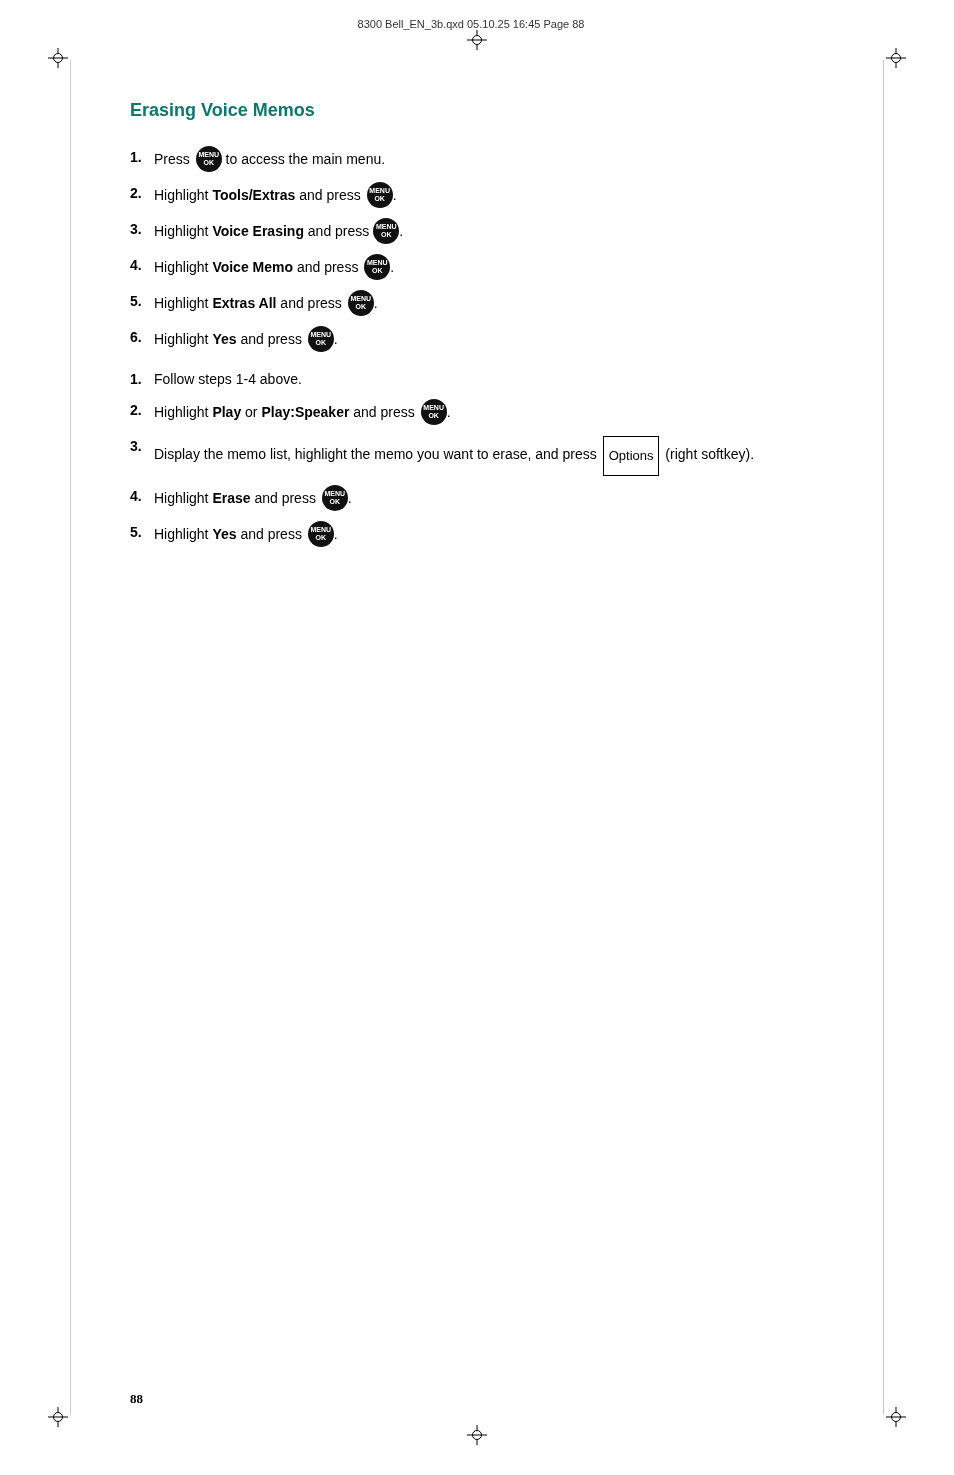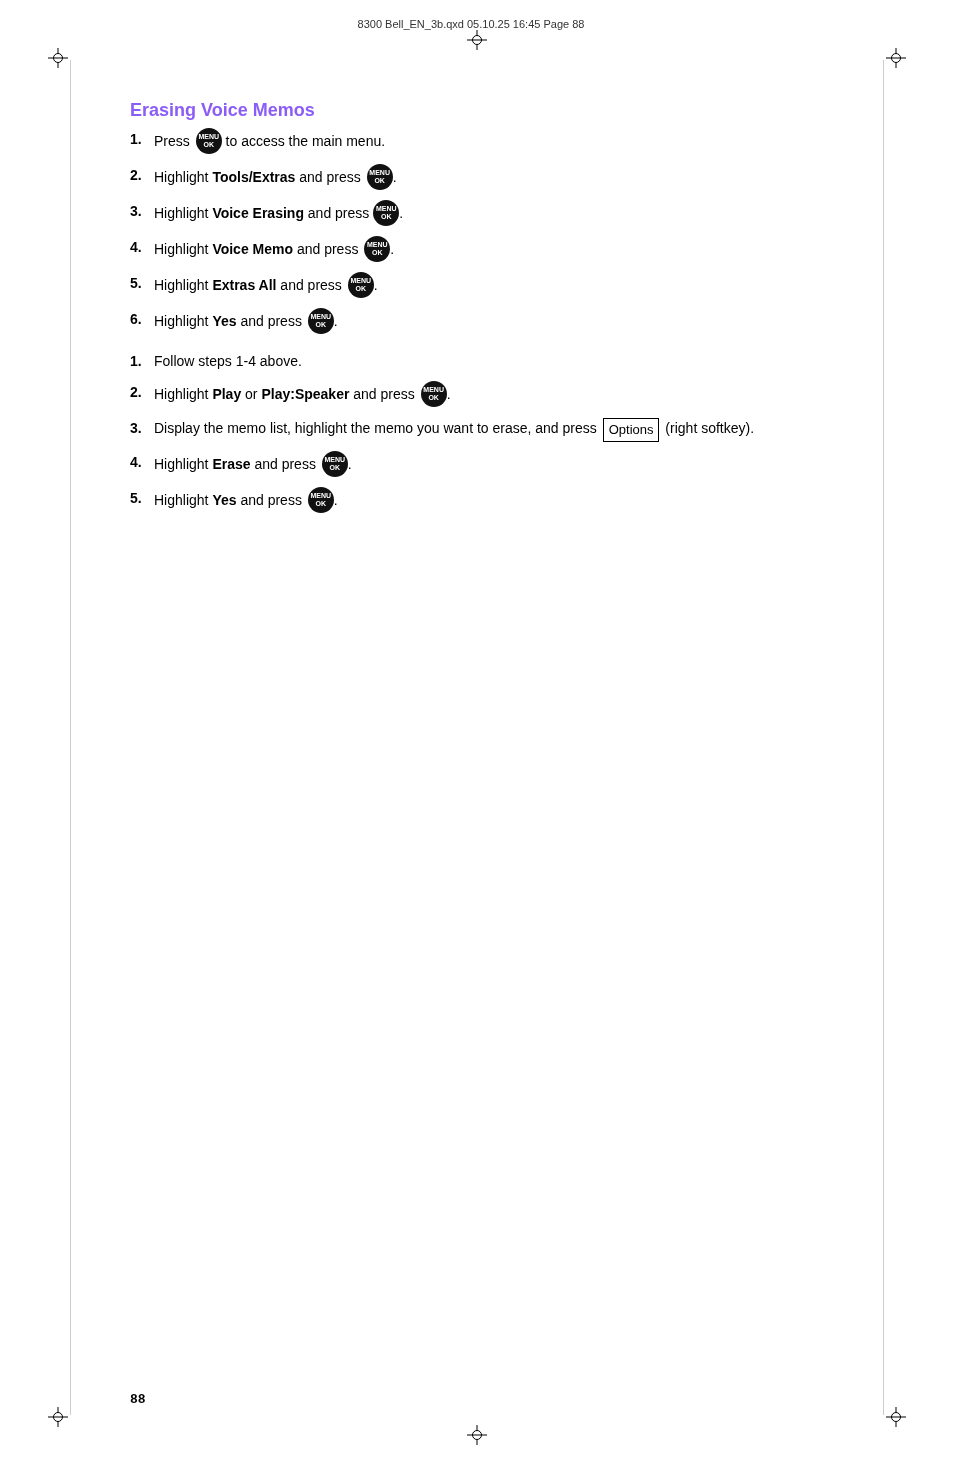--- a/index.html
+++ b/index.html
@@ -64,22 +64,22 @@
       top: 100px;
       left: 130px;
       right: 130px;
       bottom: 100px;
     }
 
     .section-title {
       font-family: Arial, Helvetica, sans-serif;
       font-size: 18px;
       font-weight: bold;
-      color: #8b5cf6;
-      margin-bottom: 8px;
+      color: #0f766e;
+      margin-bottom: 26px;
     }
 
     .subsection-label {
       font-family: Arial, Helvetica, sans-serif;
       font-size: 14px;
       font-weight: bold;
       color: #000;
       margin-bottom: 12px;
     }
 
@@ -141,34 +141,34 @@
       flex-direction: column;
       align-items: center;
       justify-content: center;
       line-height: 1.1;
     }
 
     
     .options-btn {
       display: inline-block;
       border: 1.5px solid #000;
-      padding: 1px 5px;
+      padding: 9px 5px;
       font-family: Arial, Helvetica, sans-serif;
       font-size: 13px;
       font-weight: normal;
       vertical-align: middle;
       margin: 0 2px;
     }
 
     
     .page-number {
       position: absolute;
       bottom: 68px;
       left: 130px;
-      font-family: Liberation Mono, monospace;
+      font-family: Liberation Serif, serif;
       font-size: 13px;
       font-weight: bold;
       color: #000;
     }
 
     
     .crosshair {
       position: absolute;
       width: 20px;
       height: 20px;

